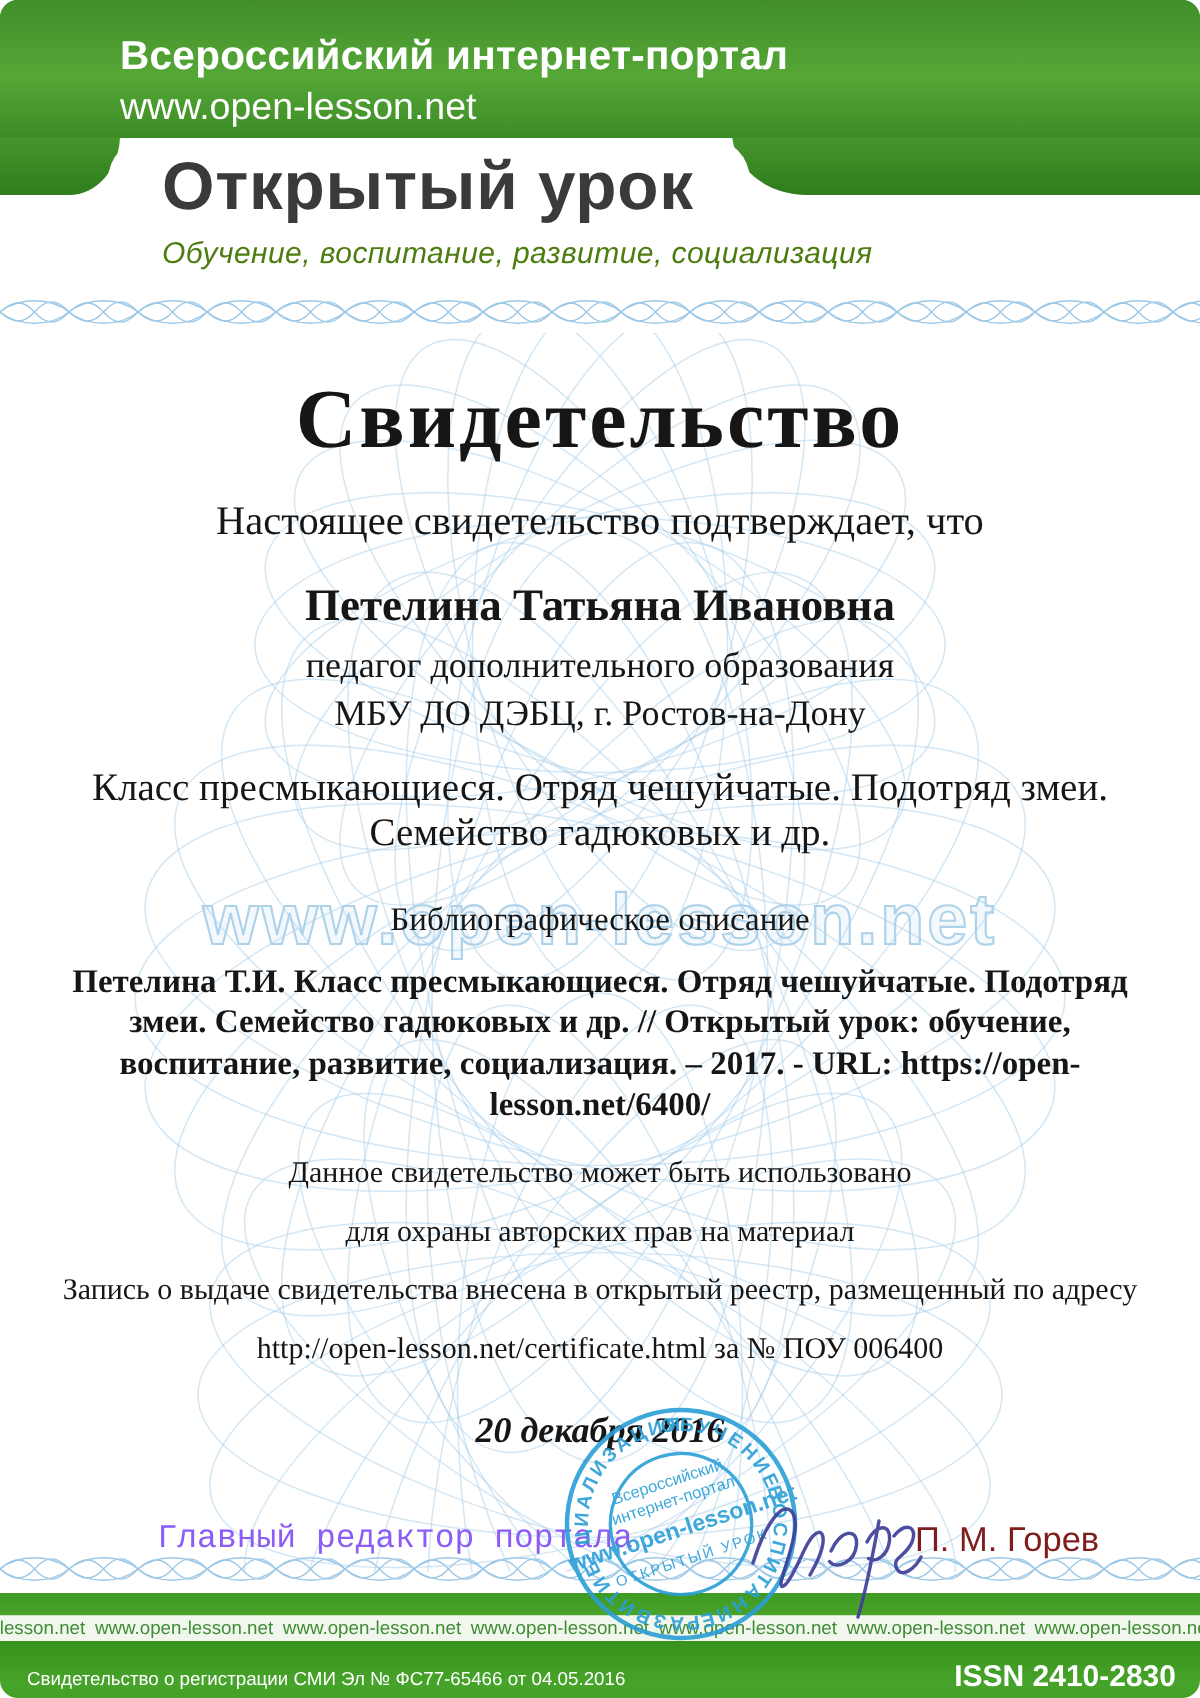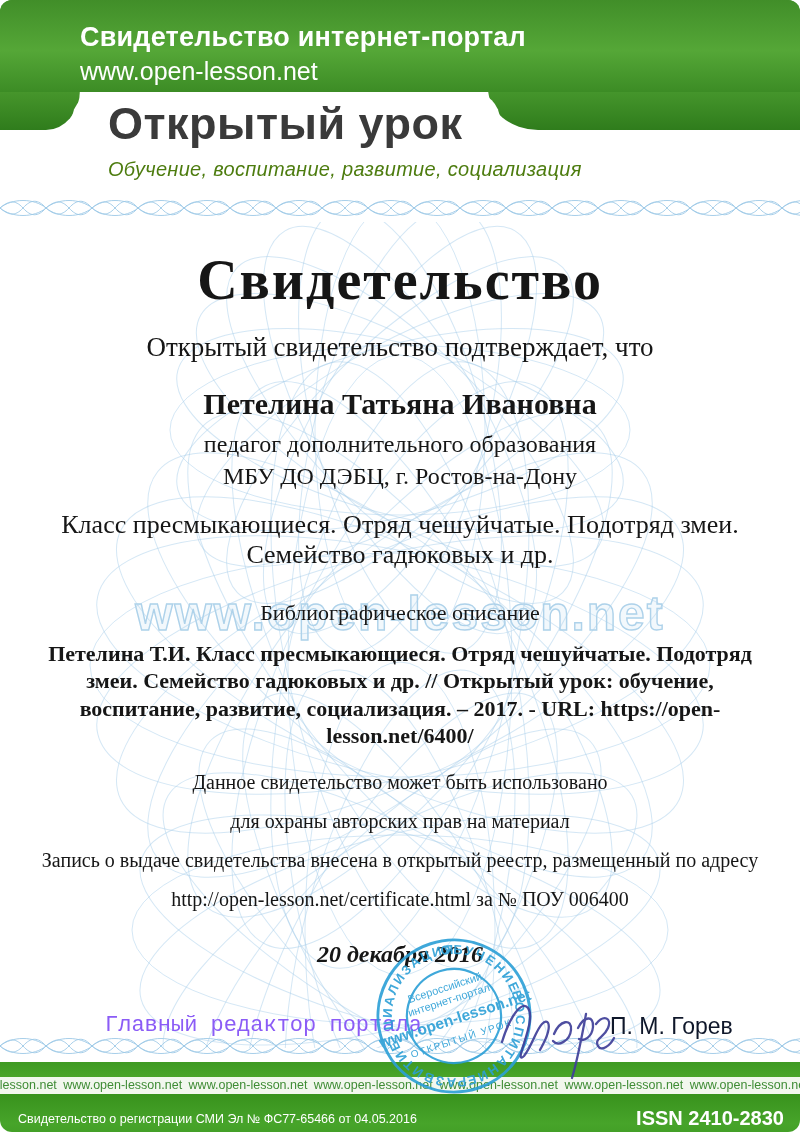--- a/index.html
+++ b/index.html
@@ -47,21 +47,21 @@
   .bib-heading{position:relative;z-index:1;font-size:22px;}
   .bib-text{font-size:22px;font-weight:bold;line-height:1.25;margin:14px 10px 0;}
   .usage{font-size:20px;line-height:1.2;margin-top:20px;}
   .usage2,.reg1,.reg2{font-size:20px;line-height:1.2;margin-top:15px;}
   .date{font-size:24px;font-style:italic;font-weight:bold;margin-top:30px;}
 
   
   .editor-label{position:absolute;left:105px;top:1013px;z-index:2;
     font-family:Liberation Mono, monospace;font-size:22px;color:#8b5cf6;}
   .editor-name{position:absolute;left:610px;top:1013px;z-index:2;
-    font-family:"Liberation Sans",sans-serif;font-size:23px;color:#0f172a;}
+    font-family:"Liberation Sans",sans-serif;font-size:23px;color:#7f1d1d;}
   .stamp{position:absolute;left:374px;top:936px;z-index:3;}
   .sig{position:absolute;left:498px;top:984px;z-index:4;}
 
   
   .strip-green{position:absolute;left:0;right:0;top:1062px;height:15px;z-index:1;
     background:linear-gradient(180deg,#3e9a22,#4aa42a);}
   .strip-url{position:absolute;left:0;right:0;top:1077px;height:17px;z-index:1;
     background:#f2f7ee;color:#3f8c35;font-family:"Liberation Sans",sans-serif;
     font-size:12.5px;line-height:17px;white-space:nowrap;overflow:hidden;
     text-indent:-62px;word-spacing:3px;}
@@ -75,21 +75,21 @@
 </head>
 <body>
 
 <div class="page">
 
   <div class="green-band"></div>
   <div class="green-left"></div>
   <div class="green-right"></div>
   <div class="tab"></div>
   <div class="portal">
-    <div class="portal-title">Свидетельство интернет-портал</div>
+    <div class="portal-title">Всероссийский интернет-портал</div>
     <div class="portal-url">www.open-lesson.net</div>
   </div>
   <div class="logo">
     <div class="logo-title">Открытый урок</div>
     <div class="logo-tagline">Обучение, воспитание, развитие, социализация</div>
   </div>
 
   <svg class="band band-top" viewBox="0 0 800 24">
     <defs>
       <pattern id="braidA" width="46" height="24" patternUnits="userSpaceOnUse">
@@ -153,21 +153,21 @@
       <ellipse cx="400" cy="708" rx="268" ry="95" transform="rotate(90 400 708)" fill="none" stroke="#a9cfec" stroke-width="1" opacity="0.5"></ellipse>
       <ellipse cx="400" cy="708" rx="268" ry="95" transform="rotate(105 400 708)" fill="none" stroke="#a9cfec" stroke-width="1" opacity="0.5"></ellipse>
       <ellipse cx="400" cy="708" rx="268" ry="95" transform="rotate(120 400 708)" fill="none" stroke="#a9cfec" stroke-width="1" opacity="0.5"></ellipse>
       <ellipse cx="400" cy="708" rx="268" ry="95" transform="rotate(135 400 708)" fill="none" stroke="#a9cfec" stroke-width="1" opacity="0.5"></ellipse>
       <ellipse cx="400" cy="708" rx="268" ry="95" transform="rotate(150 400 708)" fill="none" stroke="#a9cfec" stroke-width="1" opacity="0.5"></ellipse>
       <ellipse cx="400" cy="708" rx="268" ry="95" transform="rotate(165 400 708)" fill="none" stroke="#a9cfec" stroke-width="1" opacity="0.5"></ellipse>
     </svg>
 
   <div class="content">
     <div class="cert-title">Свидетельство</div>
-    <div class="confirm">Открытый свидетельство подтверждает, что</div>
+    <div class="confirm">Настоящее свидетельство подтверждает, что</div>
     <div class="name">Петелина Татьяна Ивановна</div>
     <div class="role">педагог дополнительного образования</div>
     <div class="org">МБУ ДО ДЭБЦ, г. Ростов-на-Дону</div>
     <div class="work-title">Класс пресмыкающиеся. Отряд чешуйчатые. Подотряд змеи. Семейство гадюковых и др.</div>
     <div class="bib-wrap">
       <span class="watermark">www.open-lesson.net</span>
       <div class="bib-heading">Библиографическое описание</div>
     </div>
     <div class="bib-text">Петелина Т.И. Класс пресмыкающиеся. Отряд чешуйчатые. Подотряд змеи. Семейство гадюковых и др. // Открытый урок: обучение, воспитание, развитие, социализация. – 2017. - URL: https://open-lesson.net/6400/</div>
     <div class="usage">Данное свидетельство может быть использовано</div>

